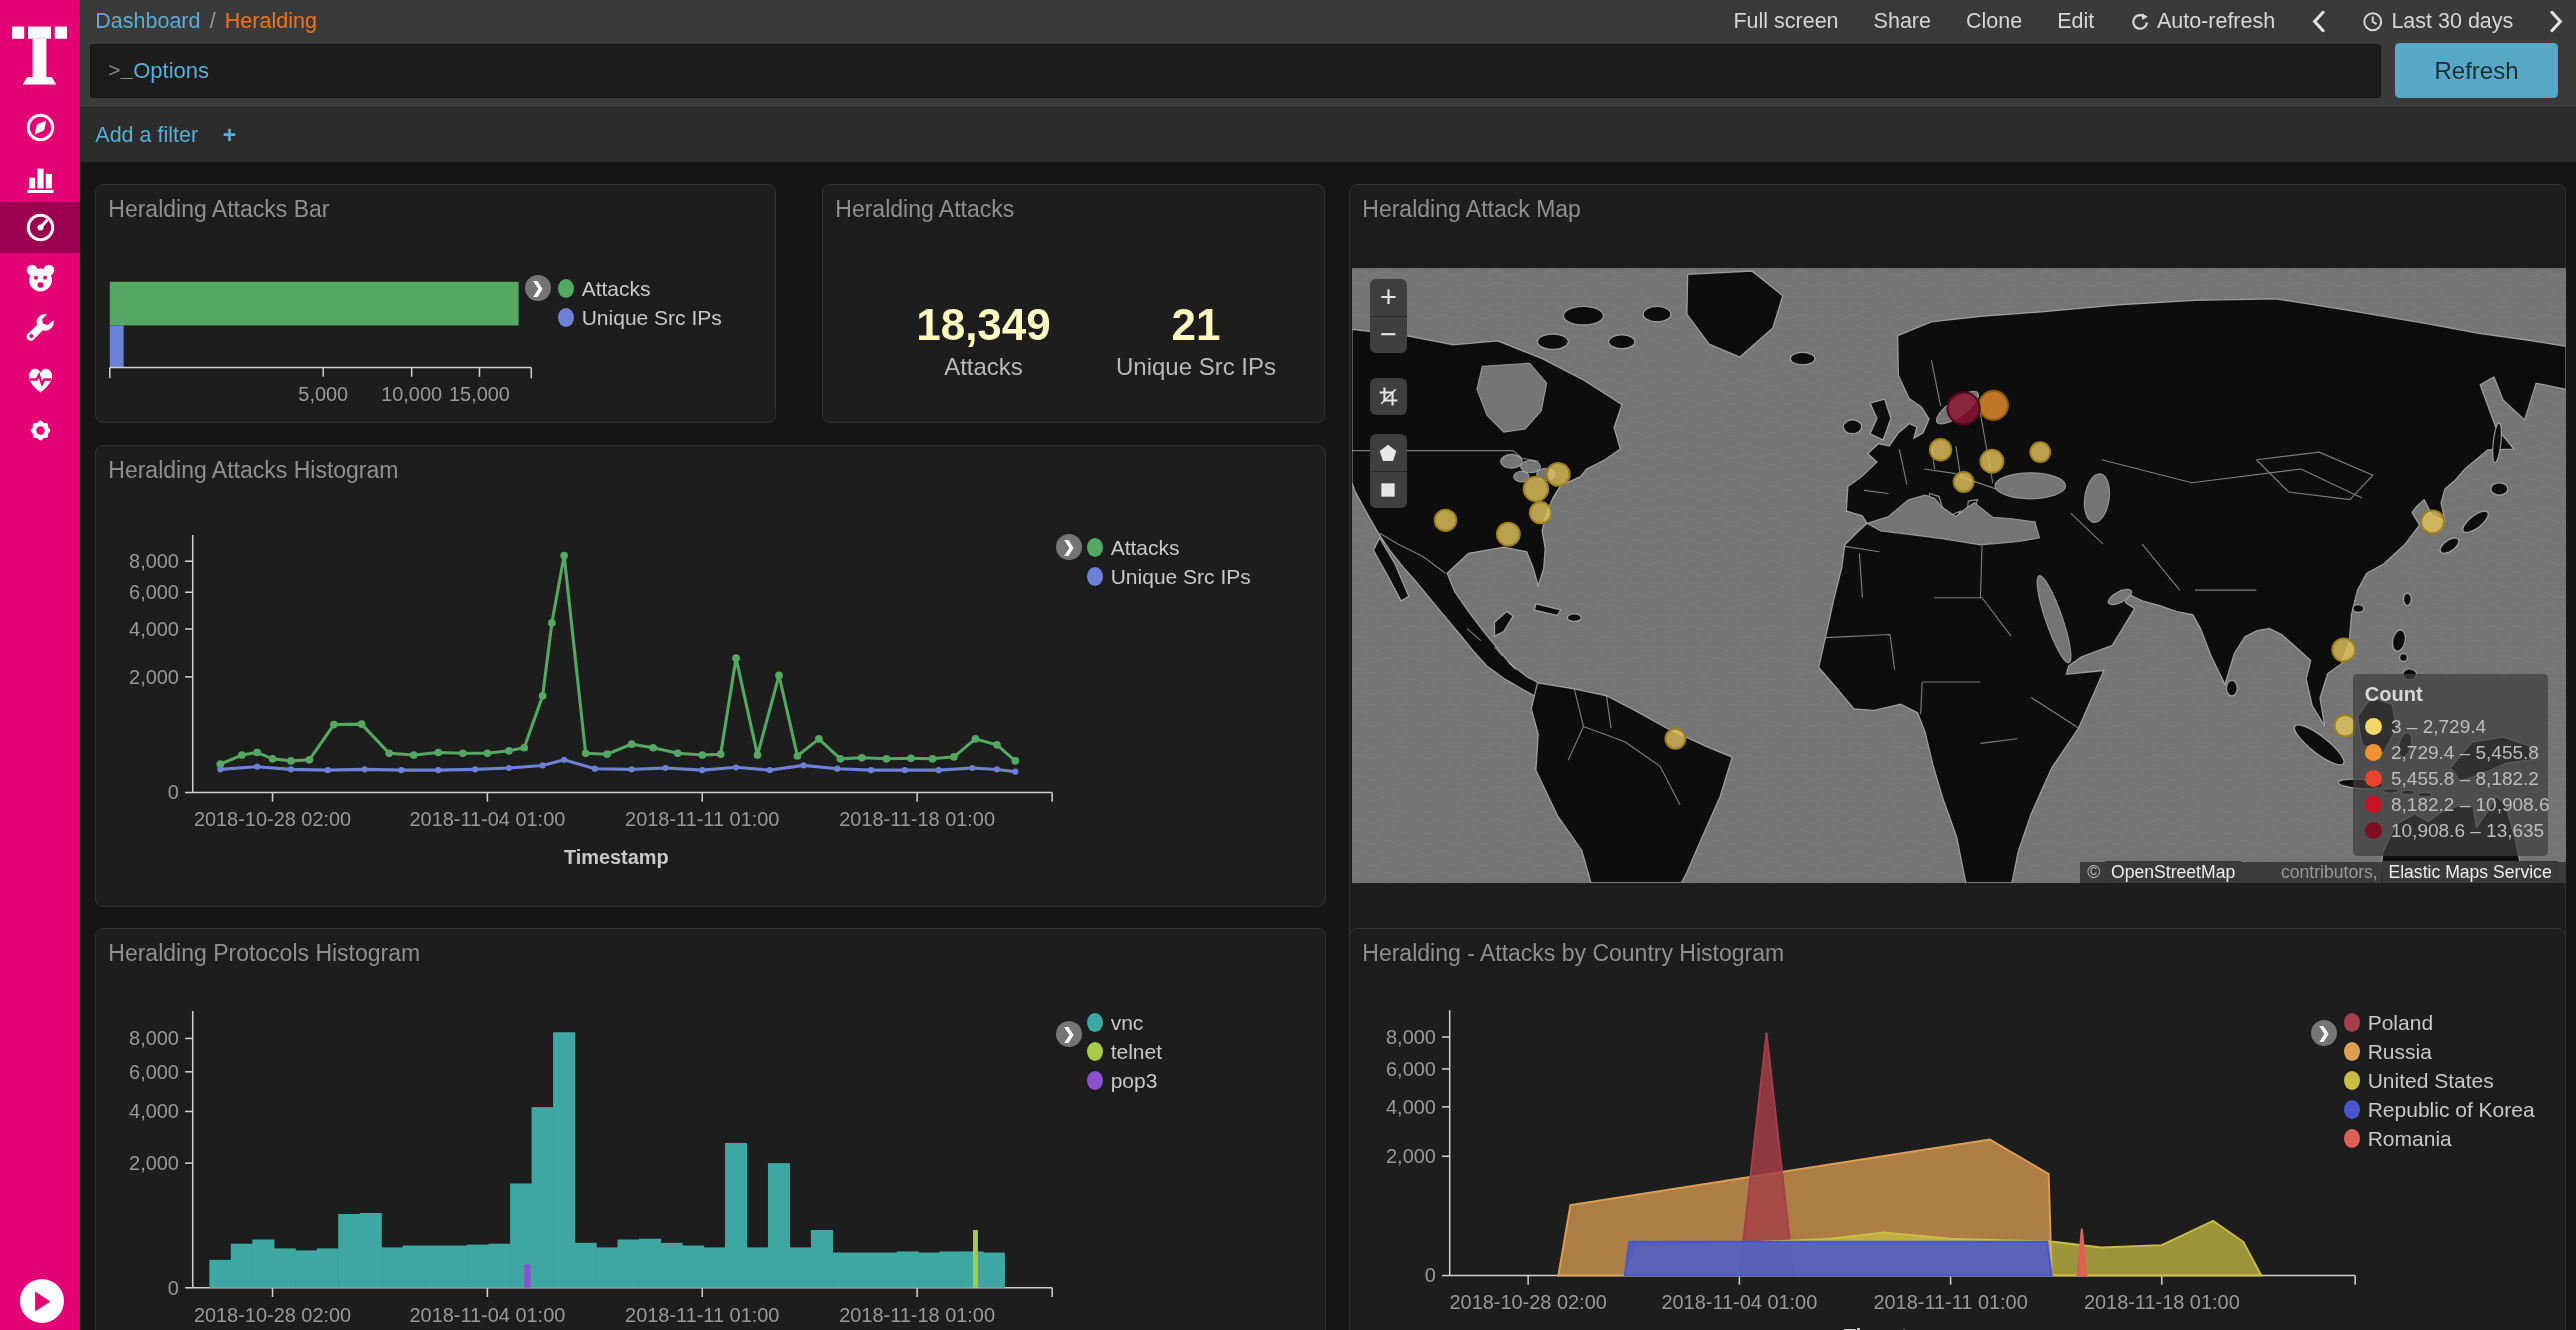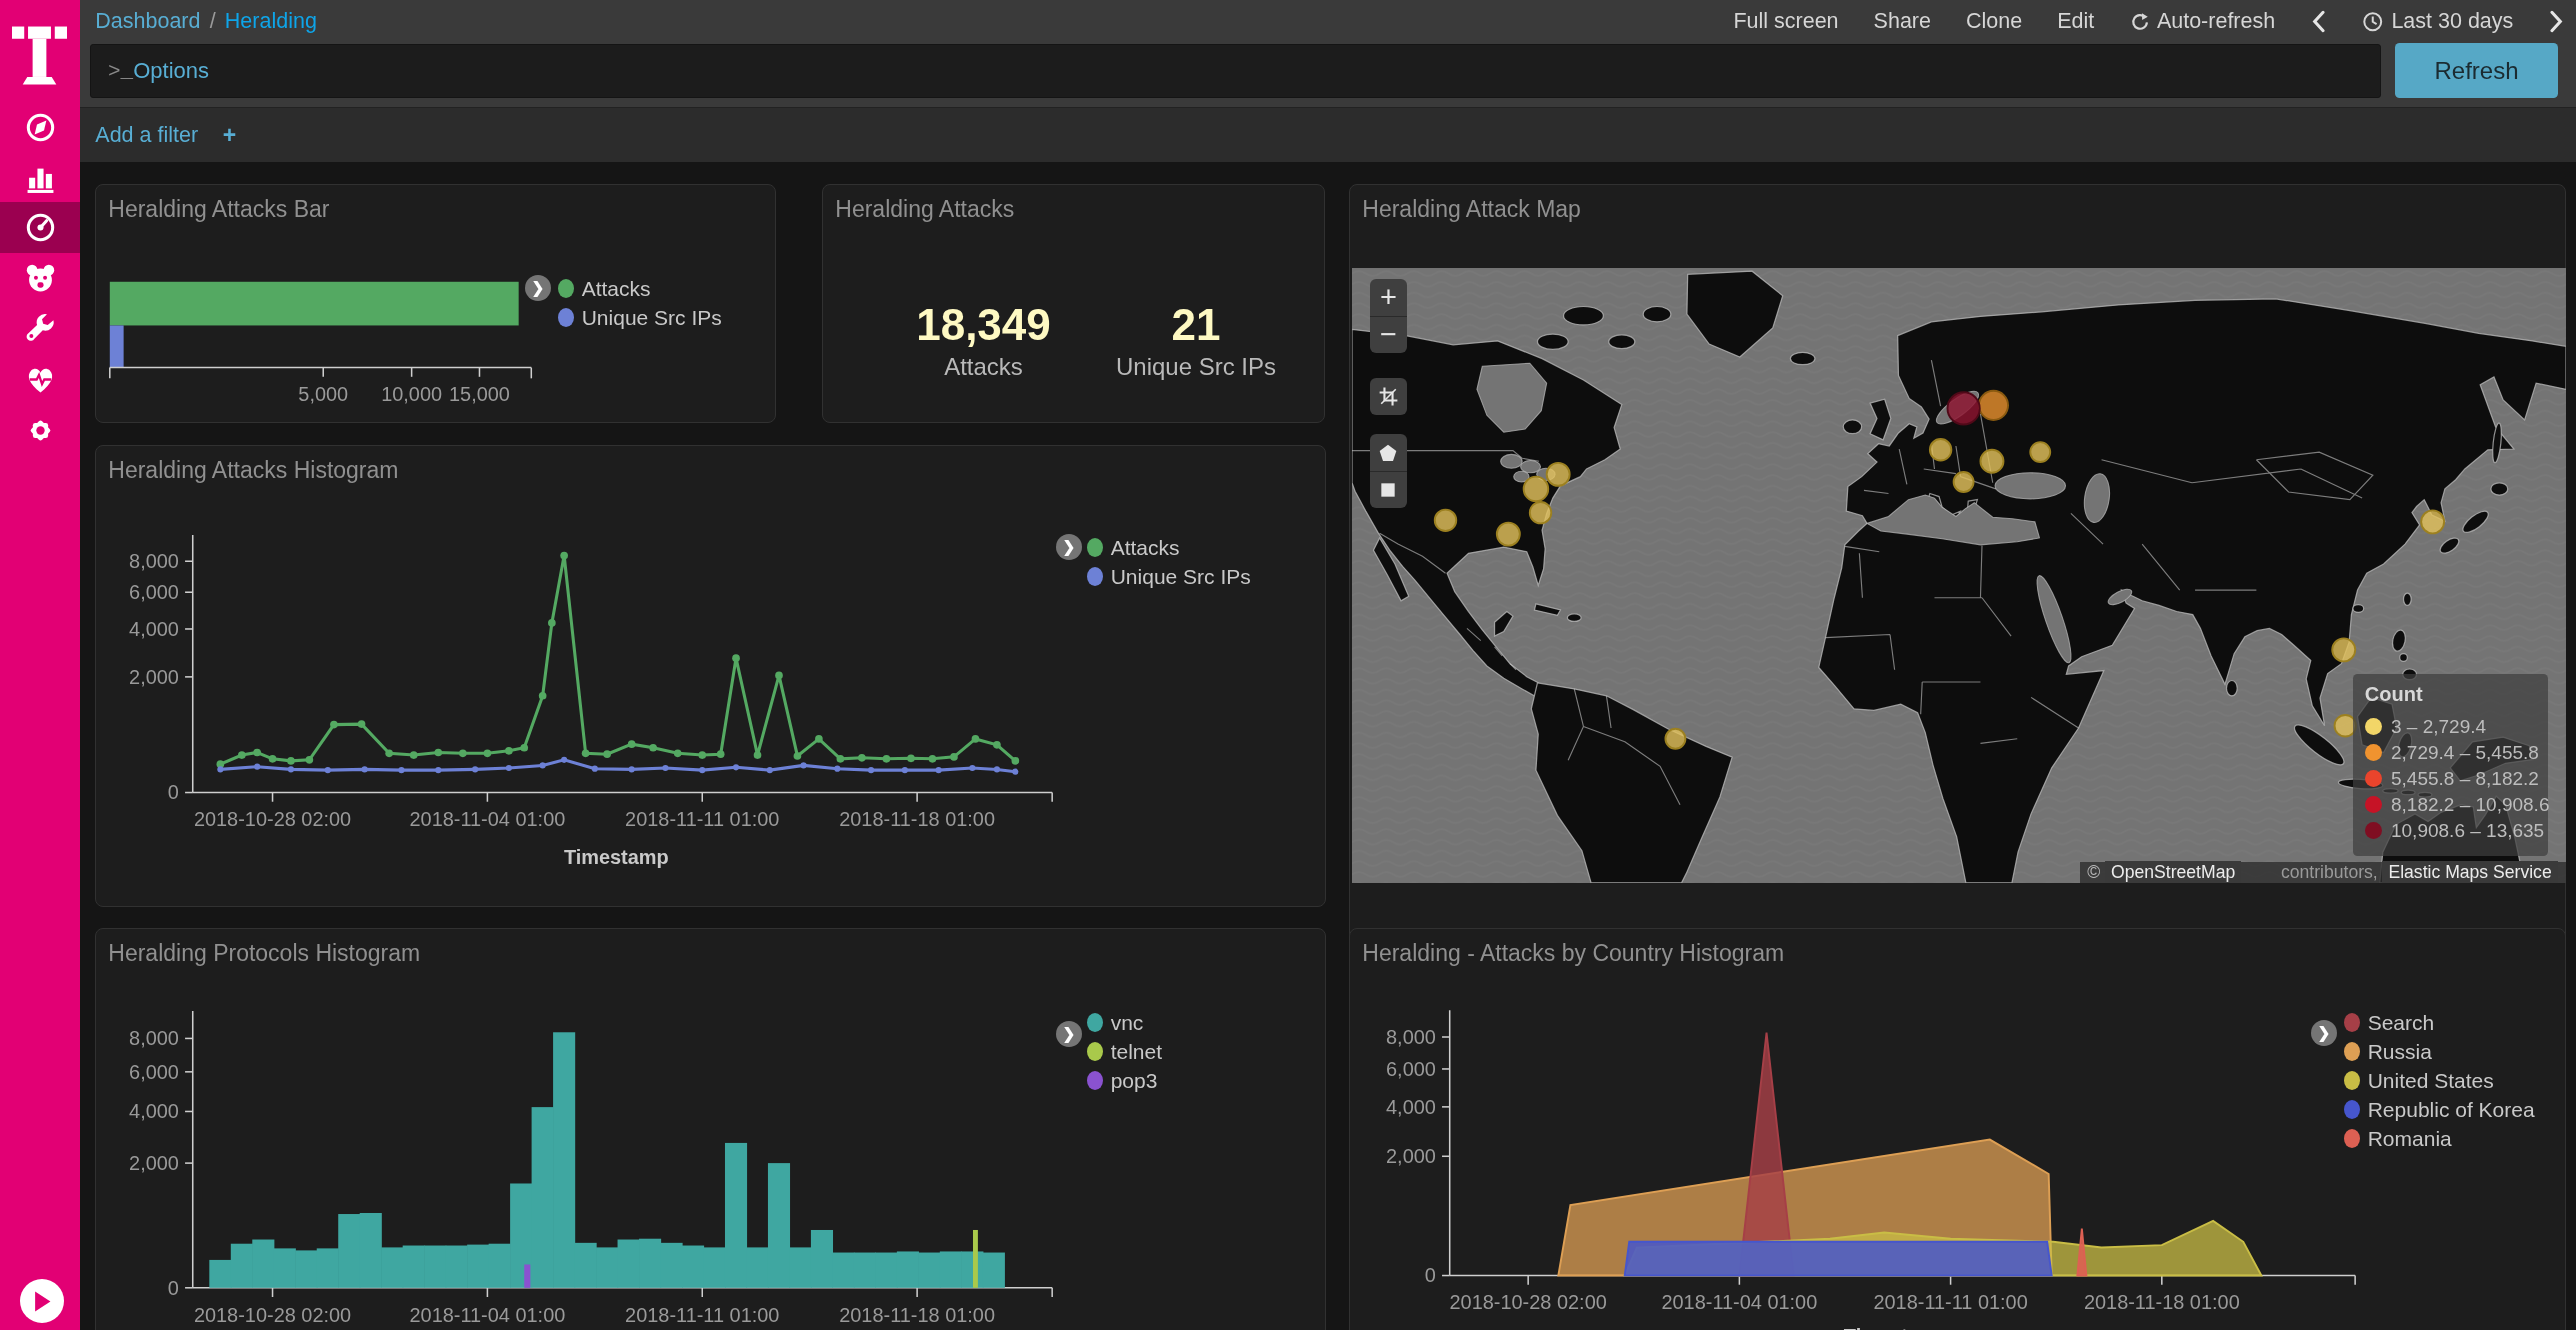--- a/index.html
+++ b/index.html
@@ -12,21 +12,21 @@
   .side-item { position:absolute; left:0; width:80px; height:51px; display:flex; align-items:center; justify-content:center; cursor:pointer; }
   .side-item.active { background:#9b0050; }
   #side-logo { position:absolute; left:12.3px; top:17px; width:55px; height:71px; }
   #collapse-btn { position:absolute; left:20px; top:1279px; width:44px; height:44px; border-radius:50%; background:#ffffff; display:flex; align-items:center; justify-content:center; cursor:pointer; }
 
   
   #topnav { position:absolute; left:80px; top:0; width:2496px; height:43px; background:#3a3a3a; z-index:20; }
   #breadcrumb { position:absolute; left:15.3px; top:0; height:43px; display:flex; align-items:center; font-size:21.5px; gap:9.2px; }
   .crumb-root { color:#58aed4; cursor:pointer; }
   .crumb-sep { color:#9a9a9a; }
-  .crumb-current { color:#0ea5e9; }
+  .crumb-current { color:#f97316; }
   #nav-right { position:absolute; right:10.7px; top:0; height:43px; display:flex; align-items:center; gap:35px; font-size:21.5px; color:#d6d6d6; }
   .nav-item { cursor:pointer; display:flex; align-items:center; gap:7.7px; white-space:nowrap; }
 
   
   #querybar-row { position:absolute; left:80px; top:43px; width:2496px; height:64px; background:#3a3a3a; }
   #search-box { position:absolute; left:90px; top:44px; width:2291px; height:54px; background:#1c1c1c; border:0.8px solid #141414; border-radius:3.1px; display:flex; align-items:center; z-index:21; }
   #search-prompt { font-family:"Liberation Mono", monospace; color:#8a8a8a; font-size:21px; margin-left:17px; }
   #search-placeholder { color:#8a8a8a; font-size:22px; margin-left:15.3px; flex:1; }
   #options-link { color:#58aed4; font-size:22px; margin-right:28px; cursor:pointer; }
   #refresh-btn { position:absolute; left:2395px; top:43px; width:163px; height:55px; background:#56a8c6; border:none; border-radius:4.6px; font-size:24px; color:#1b2b31; cursor:pointer; z-index:21; font-family:"Liberation Sans",sans-serif; }
@@ -617,21 +617,21 @@
         <path d="M271.68918918918916,452 L271.68918918918916,452 L287.4324324324324,359.96739708125165 L834.5101351351352,274.6303295374319 L911.2584459459459,319.54245963328475 L915.1942567567568,452 L915.1942567567568,452 Z" fill="#dd9f54" fill-opacity="0.75" stroke="#dd9f54" stroke-width="2.5"></path>
         <path d="M507.8378378378378,452 L507.8378378378378,452 L543.2601351351351,135.09307360046546 L578.6824324324325,452 L578.6824324324325,452 Z" fill="#a63f47" fill-opacity="0.82" stroke="#a63f47" stroke-width="2.5"></path>
         <path d="M358.27702702702703,452 L358.27702702702703,452 L374.0202702702702,415.51712730609063 L625.9121621621621,404.0521116210526 L696.7567567567568,395.9107853504794 L783.3445945945947,404.0521116210526 L917.1621621621622,408 L980.1351351351351,415.51712730609063 L1058.8513513513512,412.3389359698961 L1125.760135135135,380.71185231751355 L1165.1182432432431,408 L1188.7331081081081,452 L1188.7331081081081,452 Z" fill="#c9bd45" fill-opacity="0.75" stroke="#c9bd45" stroke-width="2.5"></path>
         <path d="M358.27702702702703,452 L358.27702702702703,452 L364.1807432432432,408 L909.2905405405405,408 L915.1942567567568,452 L915.1942567567568,452 Z" fill="#4656cd" fill-opacity="0.85" stroke="#4656cd" stroke-width="2.5"></path>
         <path d="M948.6486486486486,452 L948.6486486486486,452 L954.5523648648649,390.75459200886974 L960.456081081081,452 L960.456081081081,452 Z" fill="#dd6053" fill-opacity="0.9" stroke="#dd6053" stroke-width="2.5"></path>
       </svg>
     <span class="legend-expand" style="left:961px; top:91px">❯</span>
     <div class="legend" id="legend-country" style="left:994px; top:79px">
         <div class="legend-row">
           <span class="legend-dot" style="background: rgb(166, 63, 71);"></span>
-          <span class="legend-label">Search</span>
+          <span class="legend-label">Poland</span>
         </div>
         <div class="legend-row">
           <span class="legend-dot" style="background: rgb(221, 159, 84);"></span>
           <span class="legend-label">Russia</span>
         </div>
         <div class="legend-row">
           <span class="legend-dot" style="background: rgb(201, 189, 69);"></span>
           <span class="legend-label">United States</span>
         </div>
         <div class="legend-row">

